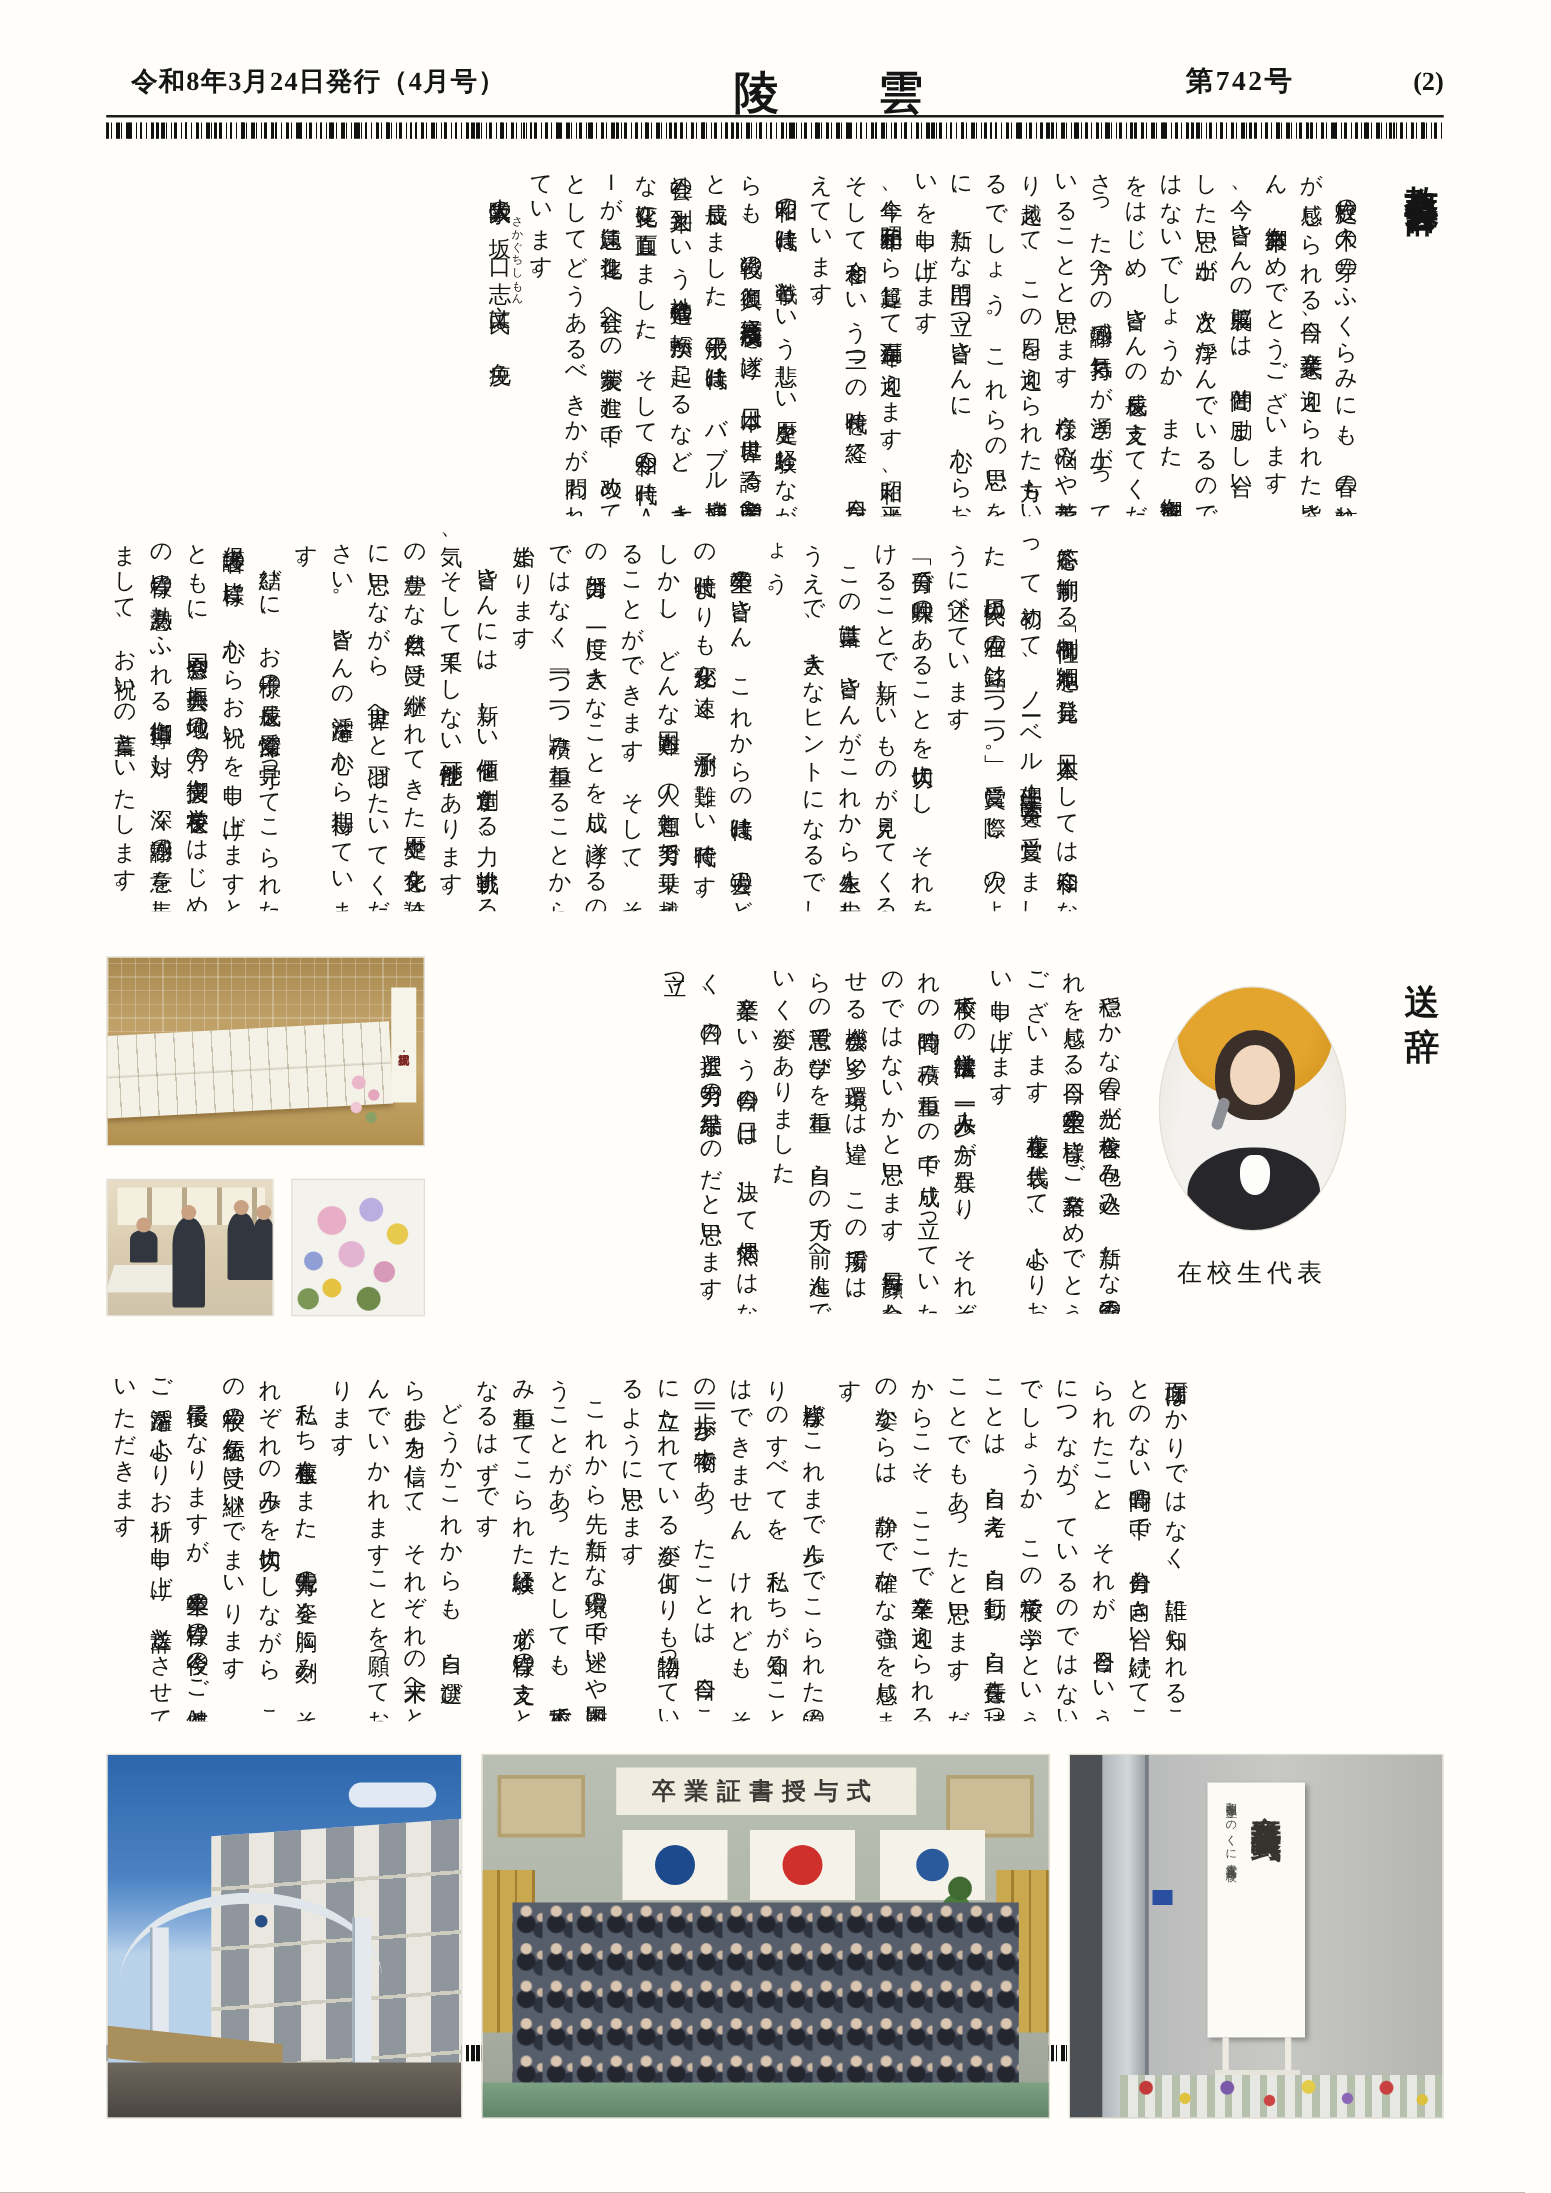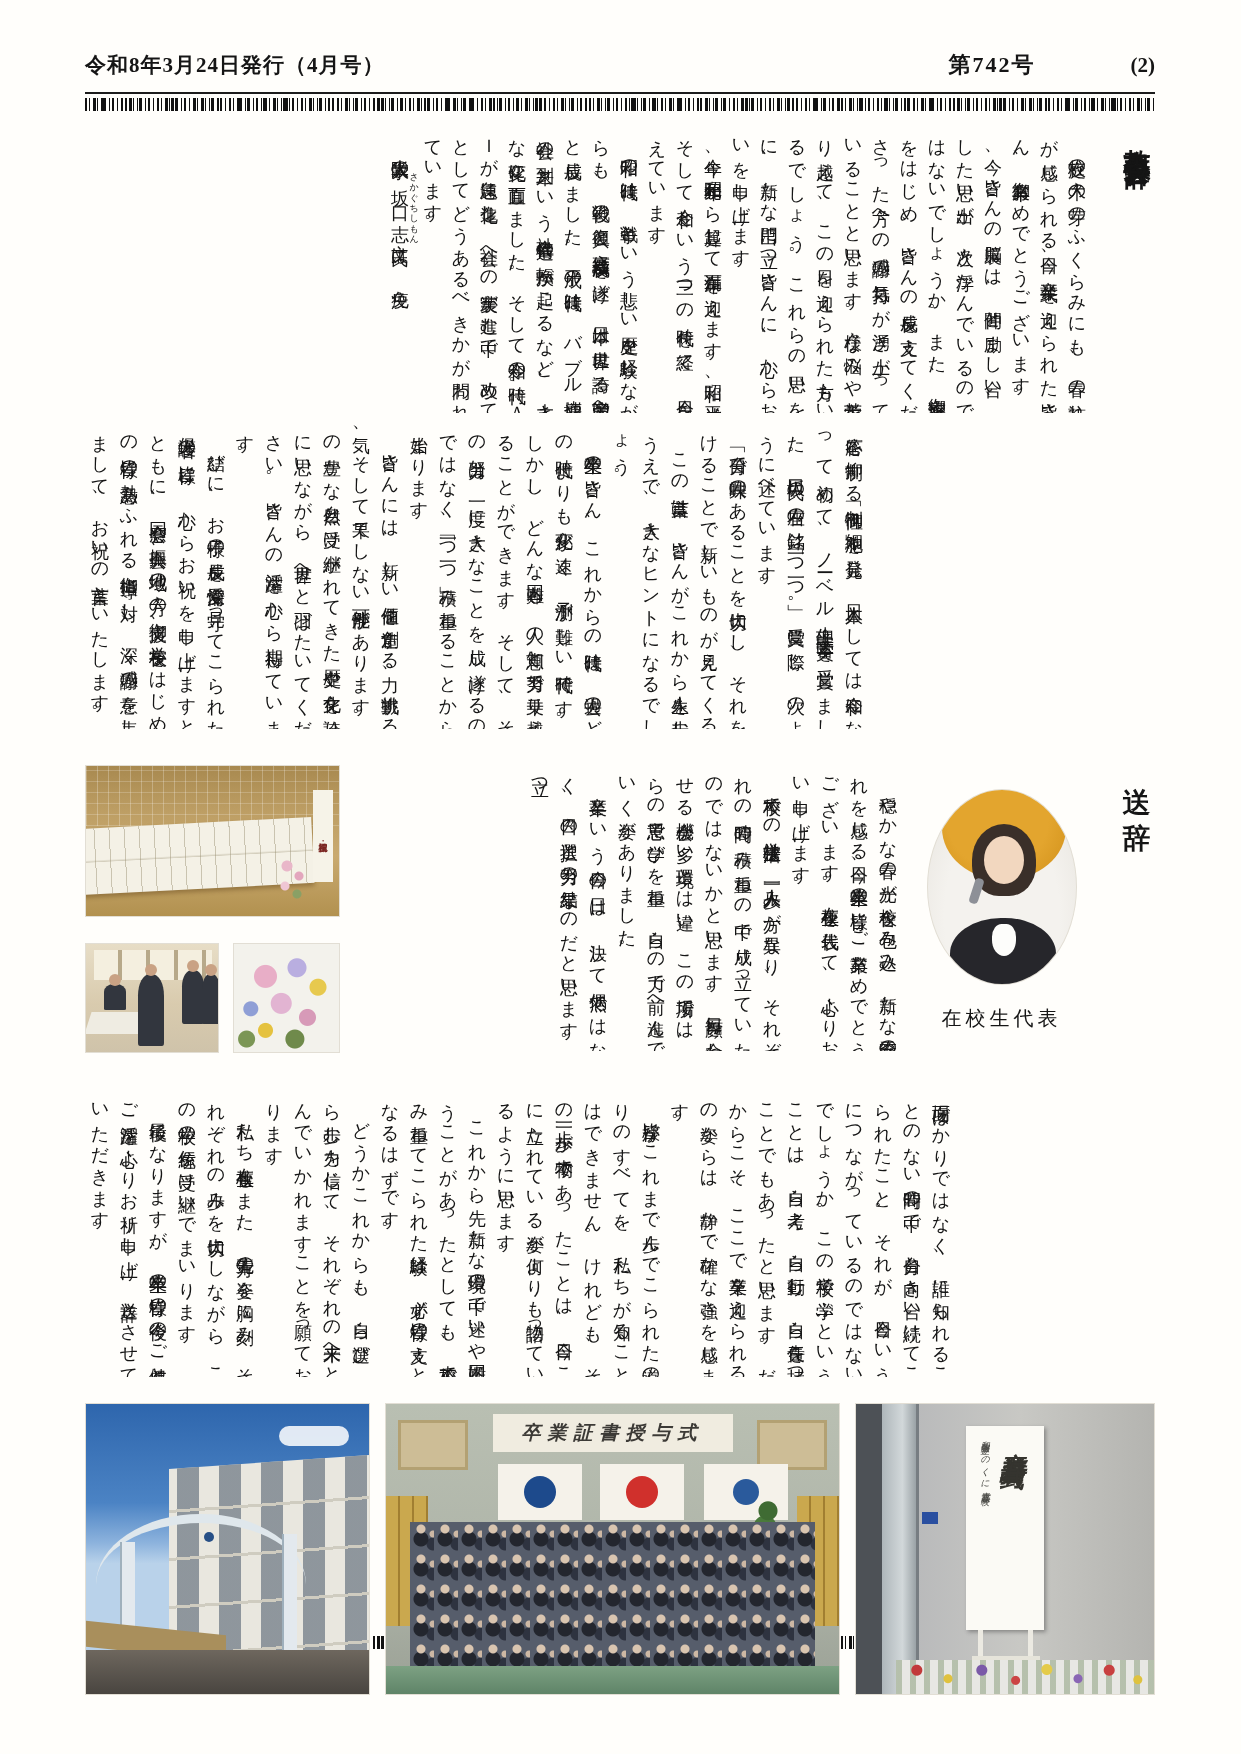--- a/index.html
+++ b/index.html
@@ -5,21 +5,21 @@
   html,body{margin:0;padding:0;background:#888;}
   .page{
     position:relative;width:1241px;height:1754px;margin:0 auto;
     background:#fffefb;box-sizing:border-box;
     padding:50px 86px 0 85px;
     font-family:"Liberation Serif","DejaVu Serif",serif;color:#151515;
     overflow:hidden;
   }
   
   .masthead{display:flex;align-items:baseline;height:40px;position:relative;}
-  .mh-issue{font-size:21px;font-weight:700;letter-spacing:1px;}
+  .mh-issue{font-size:21px;font-weight:700;letter-spacing:1px;margin-left:20px;}
   .mh-title{position:absolute;left:54%;transform:translateX(-50%);
     font-size:36px;font-weight:700;letter-spacing:2.2em;text-indent:2.2em;white-space:nowrap;}
   .mh-right{margin-left:auto;display:flex;align-items:baseline;gap:95px;}
   .mh-number{font-size:22px;font-weight:700;letter-spacing:2px;text-align:center;}
   .mh-pageno{font-size:21px;font-weight:700;}
   .mh-rule{border-bottom:2px solid #1c1c1c;margin-top:2px;}
   
   .barcode{height:13px;margin-top:4px;
     background-image:
       repeating-linear-gradient(90deg,#111 0 1px,transparent 1px 4px),
@@ -105,21 +105,21 @@
     background:radial-gradient(ellipse at 50% 65%,#f4f2ee 55%,#e7e4de 100%);}
   .ph-speaker .backdrop{position:absolute;top:-14px;left:14px;width:124px;height:104px;border-radius:50%;
     background:radial-gradient(circle at 45% 40%,#e3a52e 0 55%,#cf8e18 100%);}
   .ph-speaker .hair{position:absolute;top:34px;left:44px;width:64px;height:72px;border-radius:50% 50% 42% 42%;background:#3a2f29;}
   .ph-speaker .face{position:absolute;top:46px;left:56px;width:40px;height:48px;border-radius:50%;background:#f2d7bf;}
   .ph-speaker .body{position:absolute;bottom:-8px;left:22px;width:106px;height:74px;border-radius:48% 48% 0 0;background:#26262b;}
   .ph-speaker .blouse{position:absolute;bottom:28px;left:64px;width:24px;height:32px;border-radius:40% 40% 50% 50%;background:#fdfdfb;}
   .ph-speaker .mic{position:absolute;top:88px;left:44px;width:9px;height:26px;background:#8d9097;transform:rotate(18deg);border-radius:4px;}
   .speaker-caption{margin-top:20px;font-size:20px;letter-spacing:4px;text-align:right;}
   
-  .photos-bottom{display:flex;gap:15px;margin-top:26px;height:221px;font-style:italic;}
+  .photos-bottom{display:flex;gap:15px;margin-top:26px;height:221px;}
   
   .ph-building{width:285px;height:292px;background:linear-gradient(180deg,#2e66ad 0,#4b83c4 34%,#8db3dd 48%,#b9d2ea 55%);}
   .ph-building .cloud{position:absolute;top:22px;right:20px;width:70px;height:20px;border-radius:12px;background:rgba(255,255,255,.85);}
   .ph-building .facade{position:absolute;top:58px;right:0;width:200px;height:200px;background:#e9e7df;
     background-image:
       repeating-linear-gradient(0deg,transparent 0 12px,#cfccc0 12px 15px,transparent 15px 48px),
       repeating-linear-gradient(90deg,transparent 0 8px,rgba(120,130,140,.8) 8px 30px,transparent 30px 42px);
     transform:skewY(-4deg);}
   .ph-building .canopy{position:absolute;left:10px;top:110px;width:210px;height:74px;
     border-top:9px solid #dfe7ec;border-radius:100% 100% 0 0/170% 170% 0 0;}
@@ -182,20 +182,21 @@
       radial-gradient(circle 5px at 93% 58%,#dec23f 4px,transparent 5px),
       repeating-linear-gradient(90deg,rgba(90,120,70,.35) 0 6px,transparent 6px 14px);}
 </style>
 </head>
 <body>
 
 <div class="page">
 
   <header class="masthead">
     <span class="mh-issue">令和8年3月24日発行（4月号）</span>
+    <span class="mh-title">陵雲</span>
     <span class="mh-right">
       <span class="mh-number">第742号</span>
       <span class="mh-pageno">(2)</span>
     </span>
   </header>
   <div class="mh-rule"></div>
   <div class="barcode top"></div>
 
   <section>
     <div class="a1-row1">

